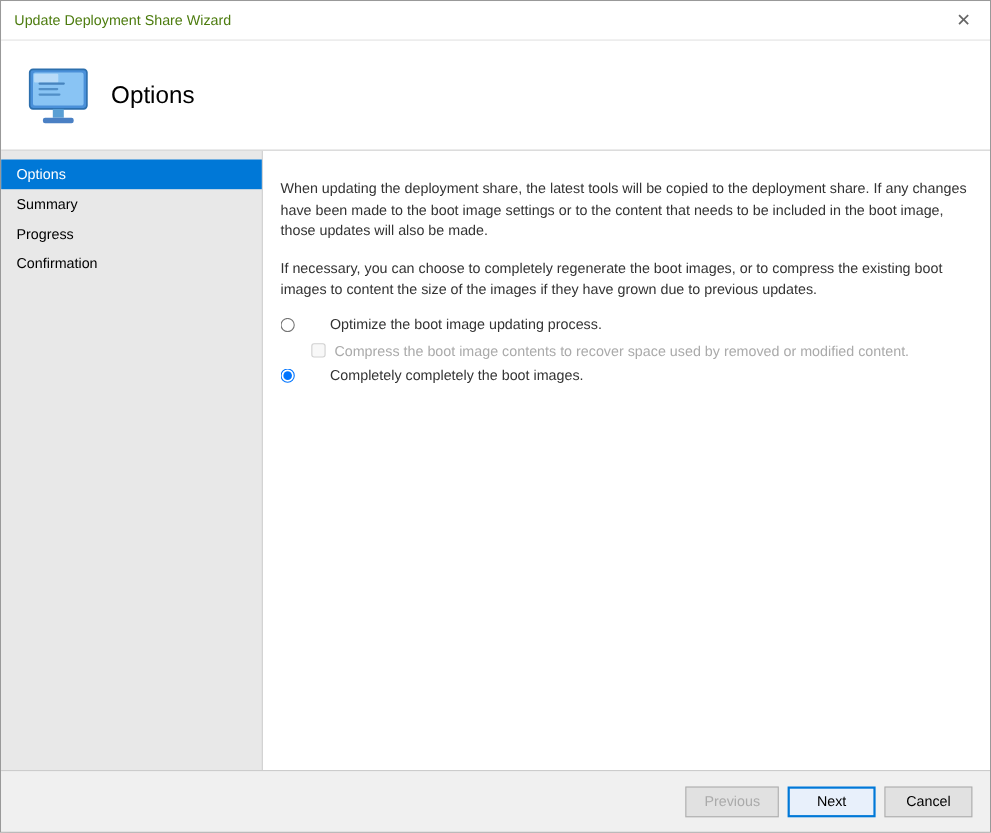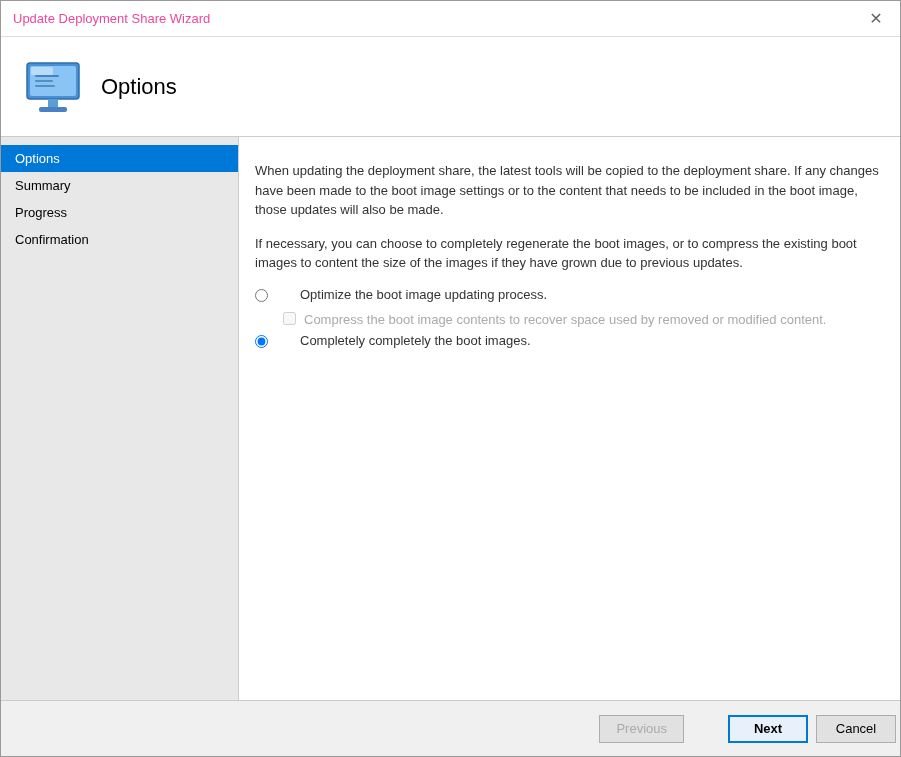--- a/index.html
+++ b/index.html
@@ -25,21 +25,21 @@
       background: #fff;
       display: flex;
       align-items: center;
       justify-content: space-between;
       padding: 8px 12px;
       border-bottom: 1px solid #ddd;
       height: 36px;
     }
     .title-bar-title {
       font-size: 13px;
-      color: #ec4899;
+      color: #4d7c0f;
     }
     .close-btn {
       width: 24px;
       height: 24px;
       display: flex;
       align-items: center;
       justify-content: center;
       cursor: pointer;
       font-size: 16px;
       color: #666;
@@ -133,40 +133,39 @@
     .checkbox-label {
       color: #aaa;
     }
 
     .footer {
       background: #f0f0f0;
       border-top: 1px solid #ccc;
       display: flex;
       justify-content: flex-end;
       align-items: center;
-      padding: 12px 4px;
+      padding: 12px 16px;
       gap: 8px;
       height: 56px;
     }
     .btn {
       min-width: 80px;
       height: 28px;
       padding: 4px 16px;
       font-size: 13px;
       cursor: pointer;
       border: 1px solid #adadad;
       background: #e1e1e1;
       color: #000;
     }
     .btn-primary {
       background: #e8f0fb;
       border: 2px solid #0078d7;
       color: #000;
-      font-weight: 700;
-      margin-left: 36px;
+      font-weight: 400;
     }
     .btn:disabled, .btn[disabled] {
       color: #aaa;
       cursor: default;
     }
   </style>
 </head>
 <body>
 
 <div class="window">

